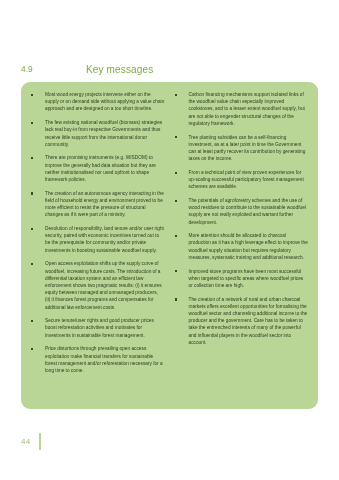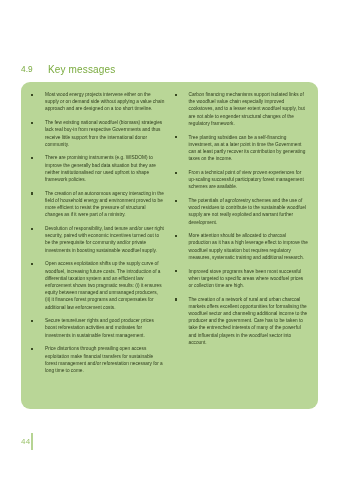--- a/index.html
+++ b/index.html
@@ -22,20 +22,21 @@
   }
 
   
   .heading {
     position: absolute;
     left: 21px;
     top: 64px;
     display: flex;
     align-items: flex-start;
     color: #7aab3f;
+    gap: 38px;
   }
   .heading-number {
     font-size: 8.3px;
     letter-spacing: 0.1px;
     width: 27px;
     flex: 0 0 27px;
     color: #7aab3f;
   }
   .heading-title {
     font-size: 10px;
@@ -103,21 +104,21 @@
     left: 21px;
     top: 432px;
     display: flex;
     align-items: center;
     height: 18px;
   }
   .page-number {
     font-size: 8px;
     color: #9ec46e;
     letter-spacing: 0.2px;
-    padding-right: 1px;
+    padding-right: 9px;
   }
   .footer-rule {
     width: 1.2px;
     height: 17px;
     background: #b6d493;
   }
 </style>
 </head>
 <body>
 

